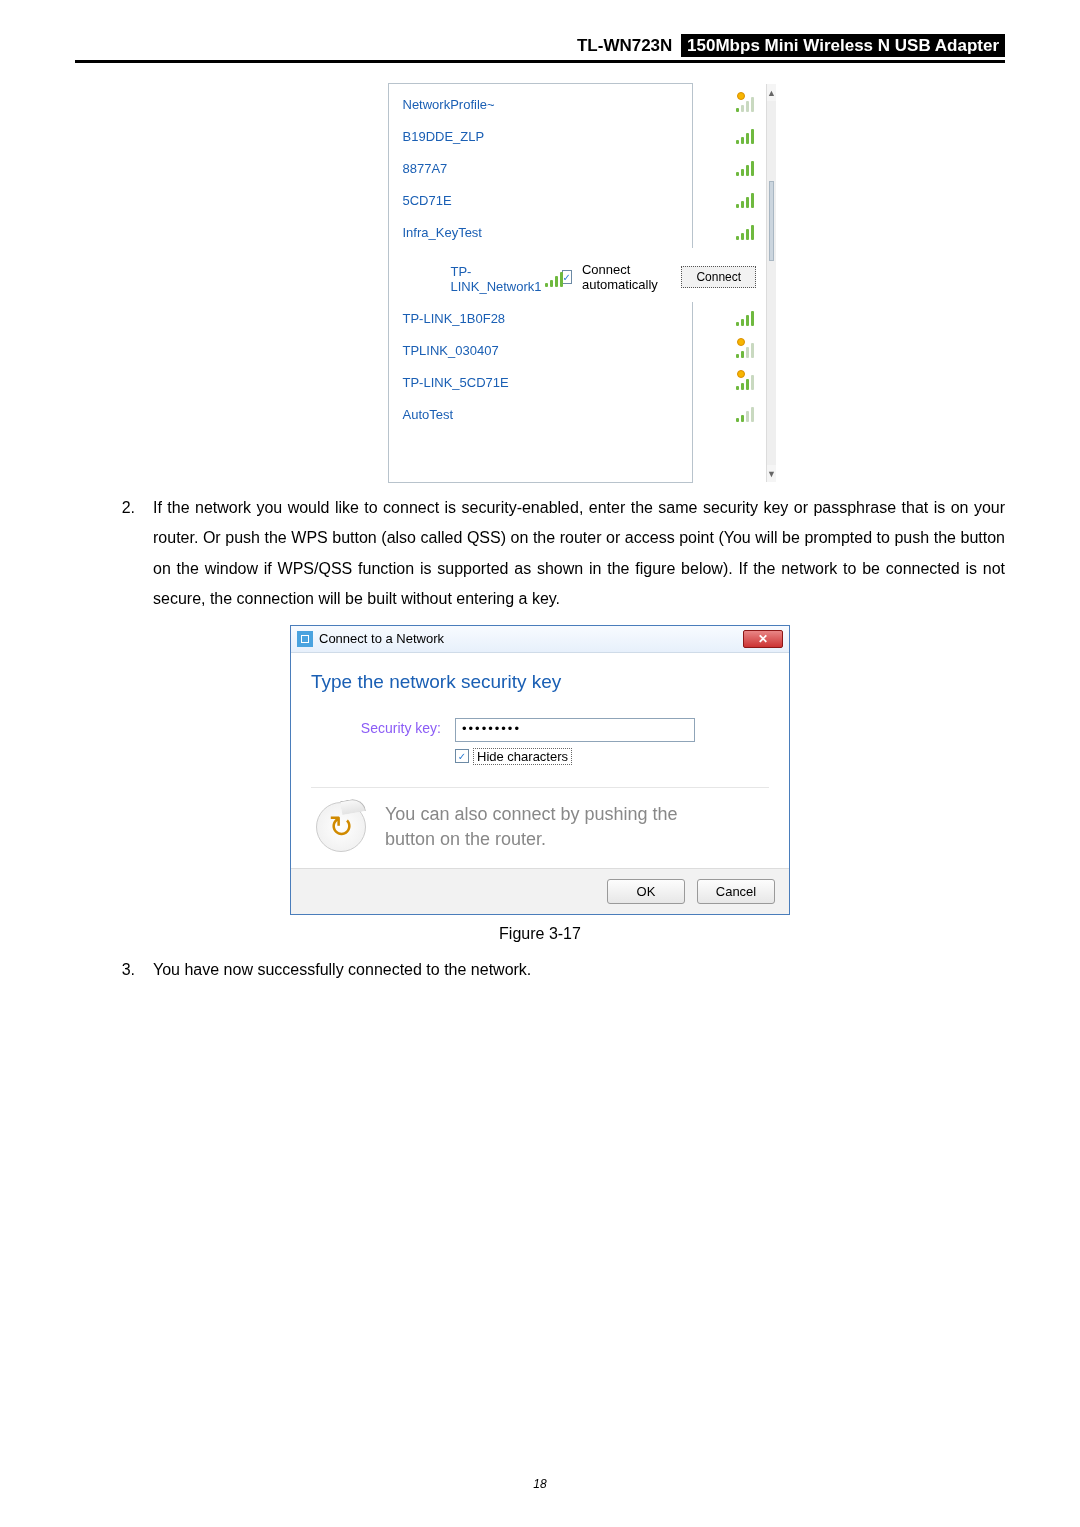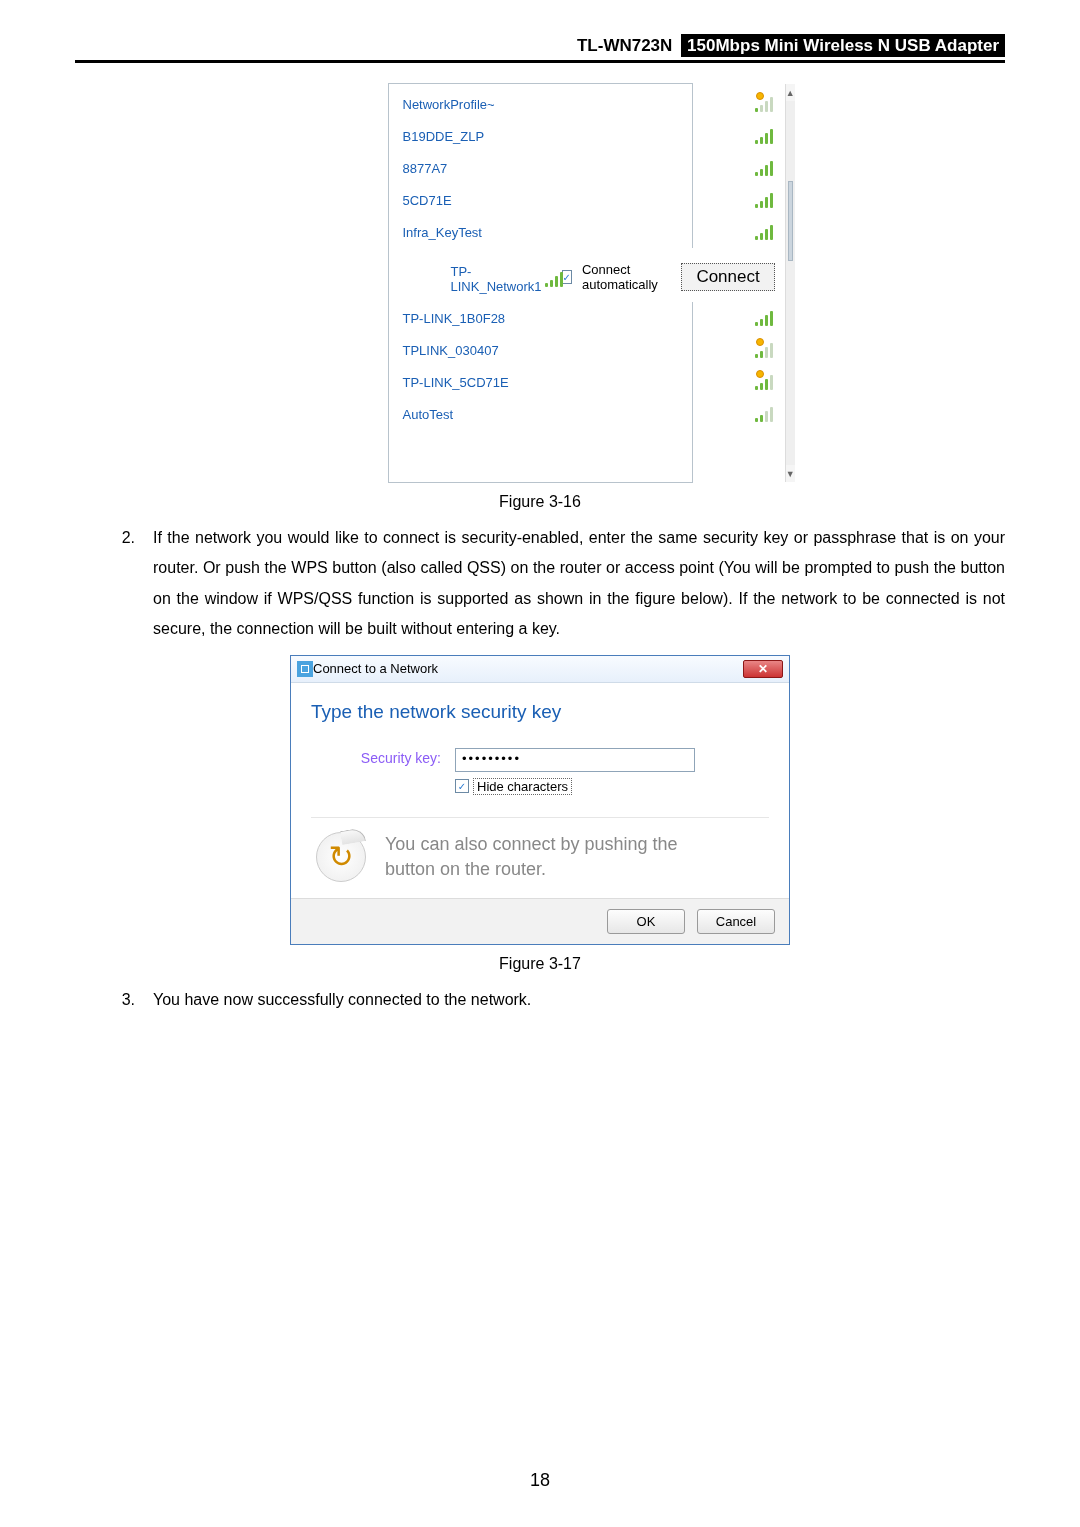--- a/index.html
+++ b/index.html
@@ -98,21 +98,21 @@
   }
   .chk {
     width: 14px; height: 14px; border: 1px solid #6c8aa5;
     display: inline-flex; align-items: center; justify-content: center;
     background: #fff; font-size: 10px; color: #2a7ad1;
   }
   .btn-connect {
     border: 1px dotted #555;
     background: #f2f2f2;
     padding: 3px 14px;
-    font-size: 17px;
+    font-size: 12px;
     color: #000;
   }
   .wifi-footer {
     border-top: 1px solid #d3dce3;
     text-align: center;
     padding: 8px 0;
     color: #1a5fb4;
   }
   
   .scrollbar {
@@ -159,21 +159,21 @@
     background: #fff;
   }
   .titlebar {
     background: linear-gradient(#f8fbff, #e7f0fb);
     border-bottom: 1px solid #cfdbe8;
     display: flex; align-items: center; justify-content: space-between;
     padding: 4px 6px;
     font-size: 13px;
     color: #000;
   }
-  .titlebar-left { display: flex; align-items: center; gap: 0; }
+  .titlebar-left { display: flex; align-items: center; gap: 6px; }
   .win-icon {
     width: 16px; height: 16px; display: inline-block;
     background: #4aa3df; position: relative;
   }
   .win-icon::after {
     content: ""; position: absolute; inset: 4px;
     border: 1px solid #fff;
   }
   .close-btn {
     width: 40px; height: 18px;
@@ -231,21 +231,22 @@
     min-width: 78px; padding: 4px 16px;
     border: 1px solid #9a9a9a; border-radius: 3px;
     background: linear-gradient(#fdfdfd,#e7e7e7);
     font-size: 13px;
   }
 
   .page-num {
     position: absolute;
     bottom: 36px; left: 0; right: 0;
     text-align: center;
-    font-size: 18px;
+    font-size: 12px;
+    font-style: italic;
   }
 </style>
 </head>
 <body>
 
 <div class="page">
 
   <div class="header-bar">
     <span class="model">TL-WN723N</span>
     <span class="tagline">150Mbps Mini Wireless N USB Adapter</span>
@@ -370,21 +371,20 @@
       <div class="scrollbar">
         <div class="sbtn">▲</div>
         <div class="strack">
           <div class="sthumb"></div>
         </div>
         <div class="sbtn">▼</div>
       </div>
     </div>
   </div>
 
-  <div class="fig-caption">Figure 3-16</div>
 
   <div class="numbered-item">
     <div class="num">2.</div>
     <div class="txt">If the network you would like to connect is security-enabled, enter the same security key or passphrase that is on your router. Or push the WPS button (also called QSS) on the router or access point (You will be prompted to push the button on the window if WPS/QSS function is supported as shown in the figure below). If the network to be connected is not secure, the connection will be built without entering a key.</div>
   </div>
 
   <div class="dialog">
     <div class="titlebar">
       <div class="titlebar-left">
         <span class="win-icon"></span>

